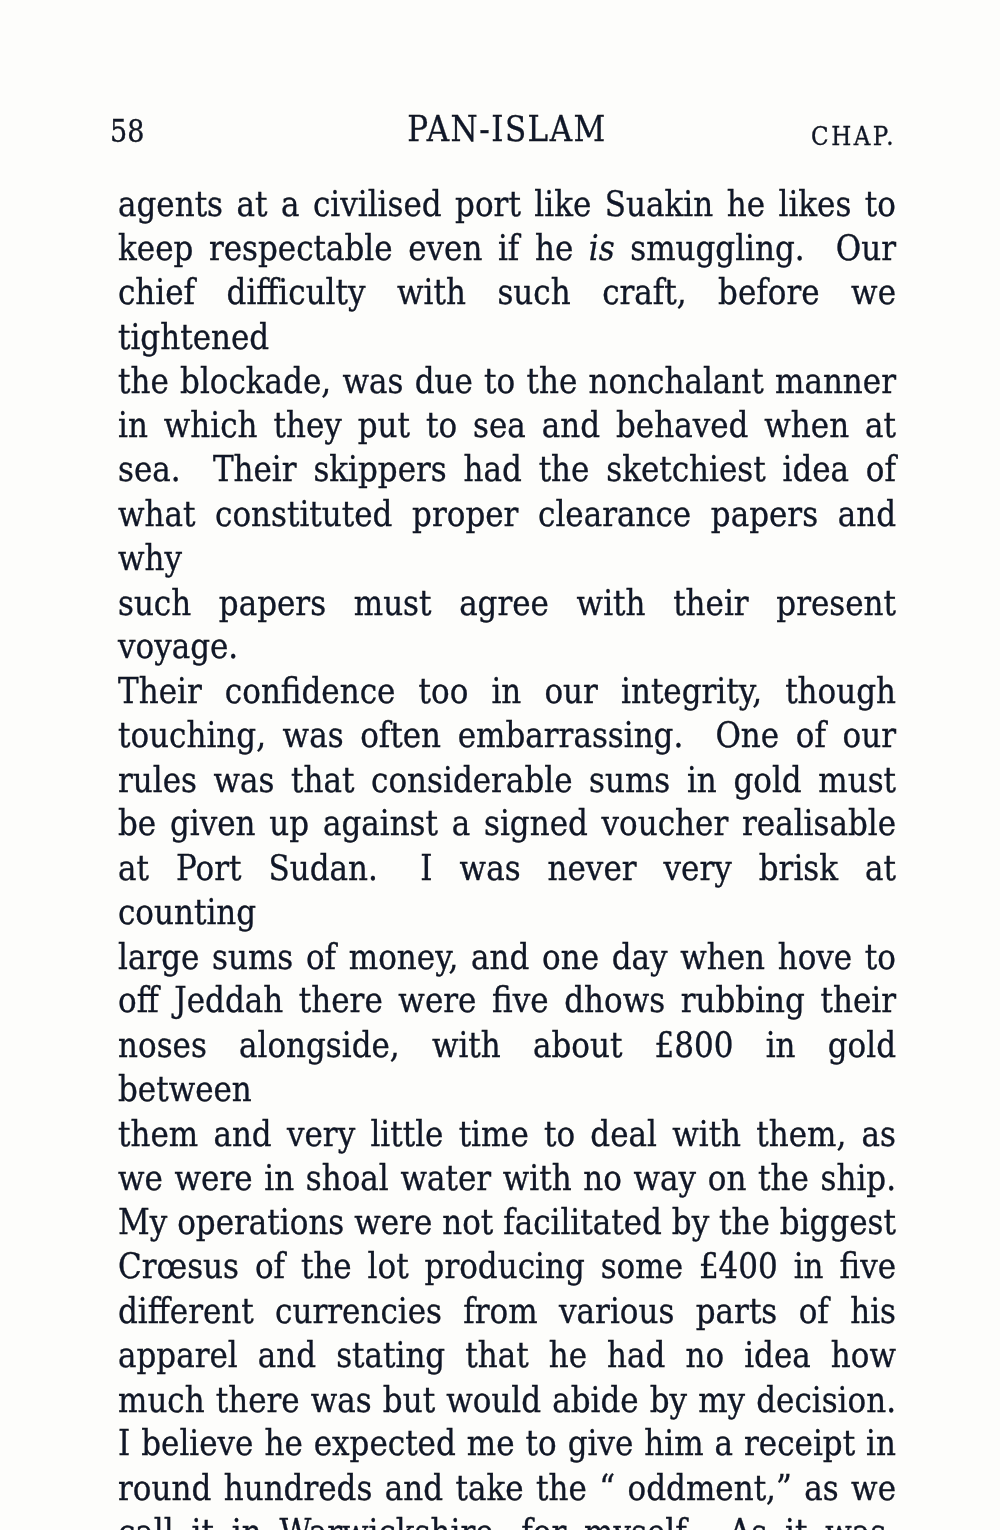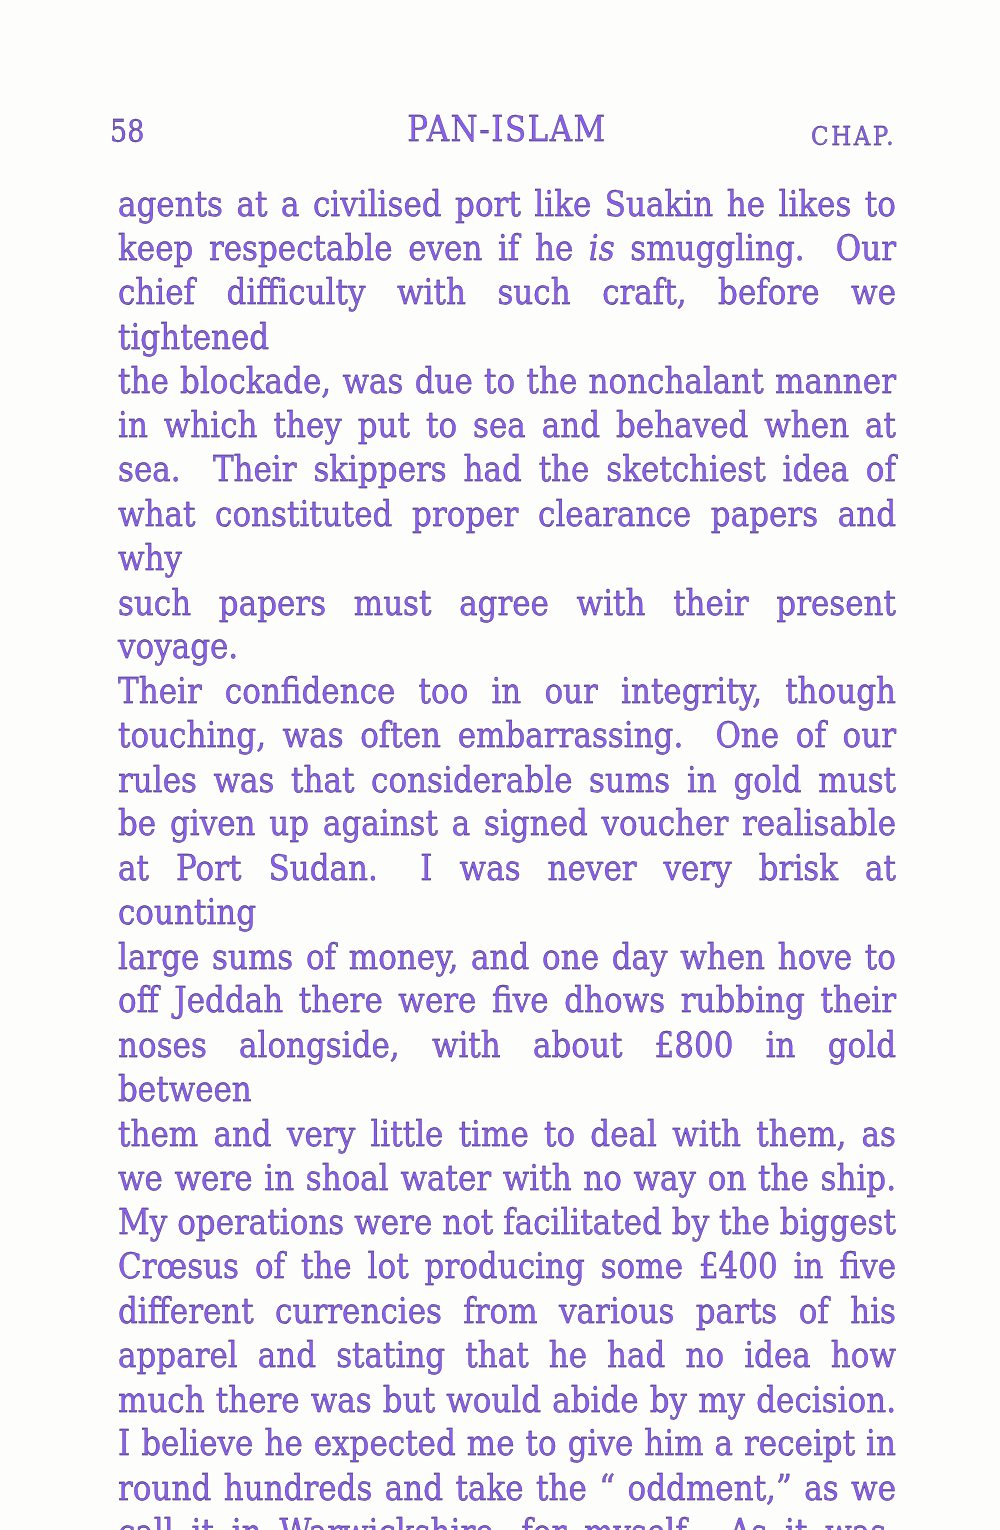--- a/index.html
+++ b/index.html
@@ -5,21 +5,21 @@
   html, body { margin: 0; padding: 0; }
   body {
     width: 1000px; height: 1530px;
     background: #ffffff;
     font-family: "DejaVu Serif", serif;
   }
   .page {
     position: relative;
     width: 1000px; height: 1530px;
     background: #fdfdfb;
-    color: #8b5cf6;
+    color: #0f172a;
     overflow: hidden;
     -webkit-text-stroke: 0.3px #101010;
   }
   
   .page-header {
     position: absolute;
     left: 118px; top: 110px; width: 778px; height: 40px;
     transform: scaleY(1.15);
     transform-origin: 0 0;
   }

